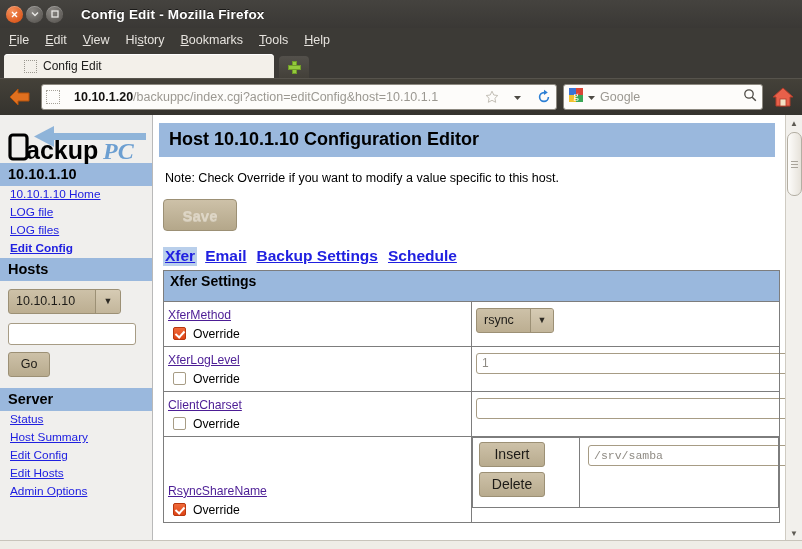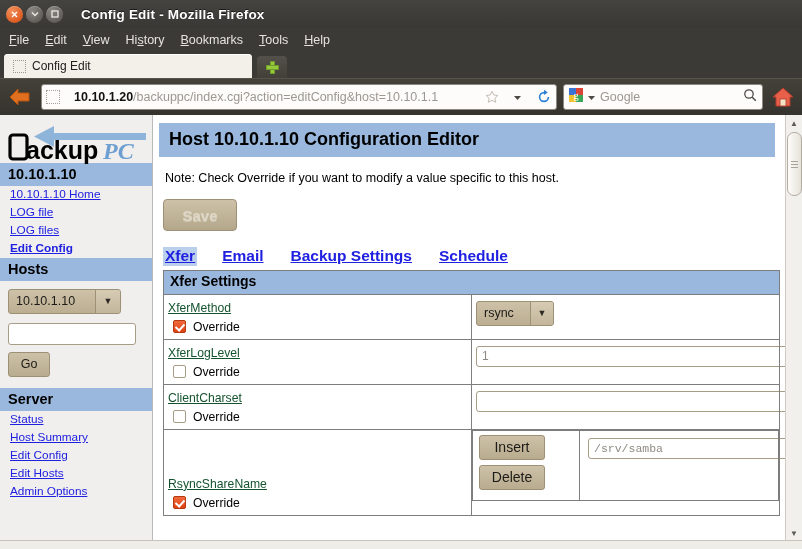--- a/index.html
+++ b/index.html
@@ -67,21 +67,21 @@
     display: flex; align-items: flex-end;
     padding-left: 4px;
     position: relative;
   }
   .tab {
     height: 24px;
     min-width: 230px;
     background: #f3f0ea;
     border-radius: 4px 4px 0 0;
     display: flex; align-items: center;
-    padding: 0 9px;
+    padding: 0 20px;
     font-size: 12px;
     color: #21201e;
     box-shadow: inset 0 1px 0 #fff;
   }
   .tab .favicon {
     width: 11px; height: 11px;
     border: 1px dotted #9b9890;
     margin-right: 6px;
     flex: none;
   }
@@ -261,21 +261,21 @@
     background: linear-gradient(to bottom,#cdc1a8,#b4a78a);
     border: 1px solid #9c9075;
     border-radius: 4px;
     display: flex; align-items: center; justify-content: center;
     font-size: 15px; font-weight: bold;
     color: #ded6c6;
     text-shadow: 0 1px 0 rgba(255,255,255,.35);
   }
   .tabs {
     margin: 16px 0 0 4px;
-    display: flex; gap: 23px;
+    display: flex; gap: 6px;
     align-items: flex-start;
   }
   .tablink {
     font-size: 15.5px;
     font-weight: bold;
     color: #2020e0;
     text-decoration: underline;
     padding: 0 2px;
     line-height: 1.2;
   }
@@ -286,29 +286,29 @@
     width: 617px;
     border-collapse: collapse;
     table-layout: fixed;
   }
   table.cfg td, table.cfg th { border: 1px solid #7d7d7d; vertical-align: top; }
   .sect-head {
     background: #9ab8dd;
     font-size: 14px; font-weight: bold;
     color: #000;
     text-align: left;
-    padding: 2px 6px 5px 6px;
+    padding: 2px 6px 12px 6px;
   }
   td.namecell {
     width: 176px;
     padding: 3px 4px 4px 4px;
     background: #fff;
   }
   .cfgname {
-    color: #14532d;
+    color: #4c1d95;
     font-size: 12.2px;
     text-decoration: underline;
     display: inline-block;
   }
   .ovr {
     display: flex; align-items: center;
     gap: 7px;
     margin: 4px 0 1px 5px;
     font-size: 12.2px;
     color: #000;

